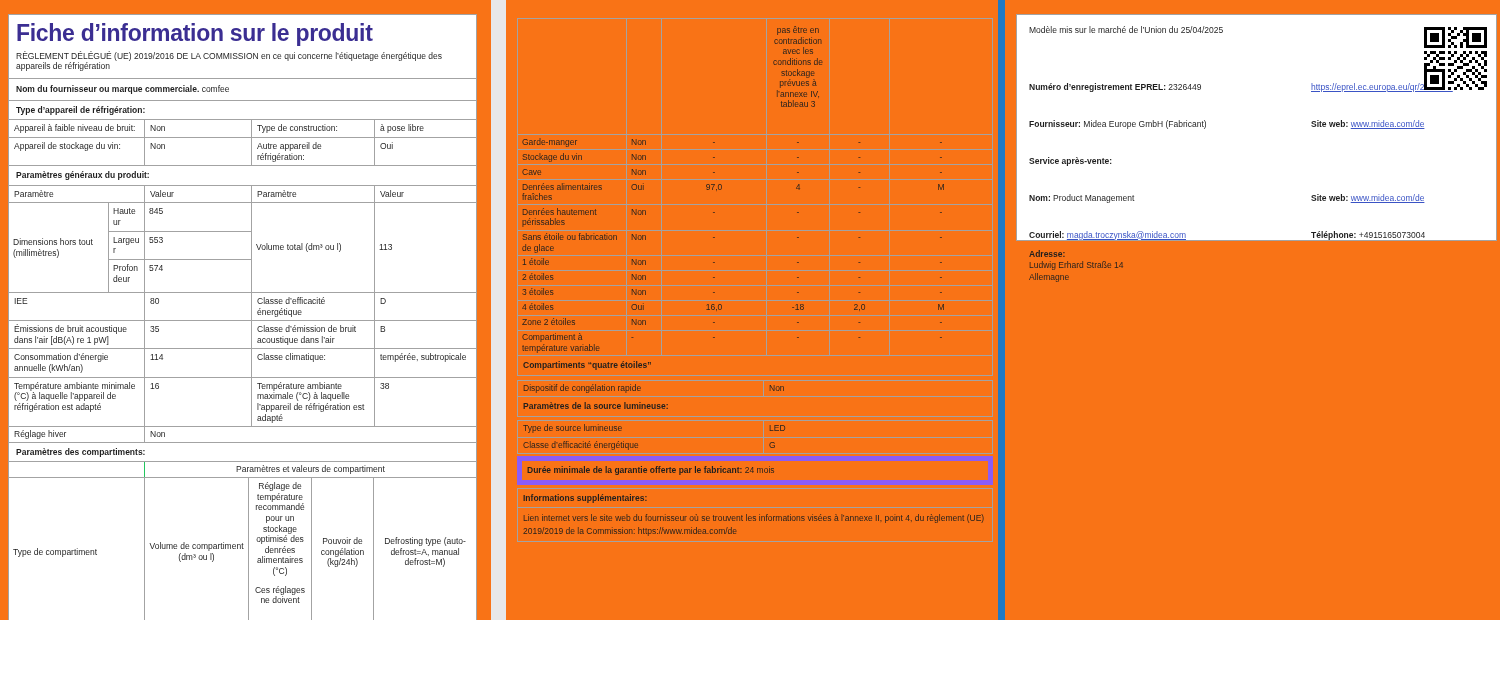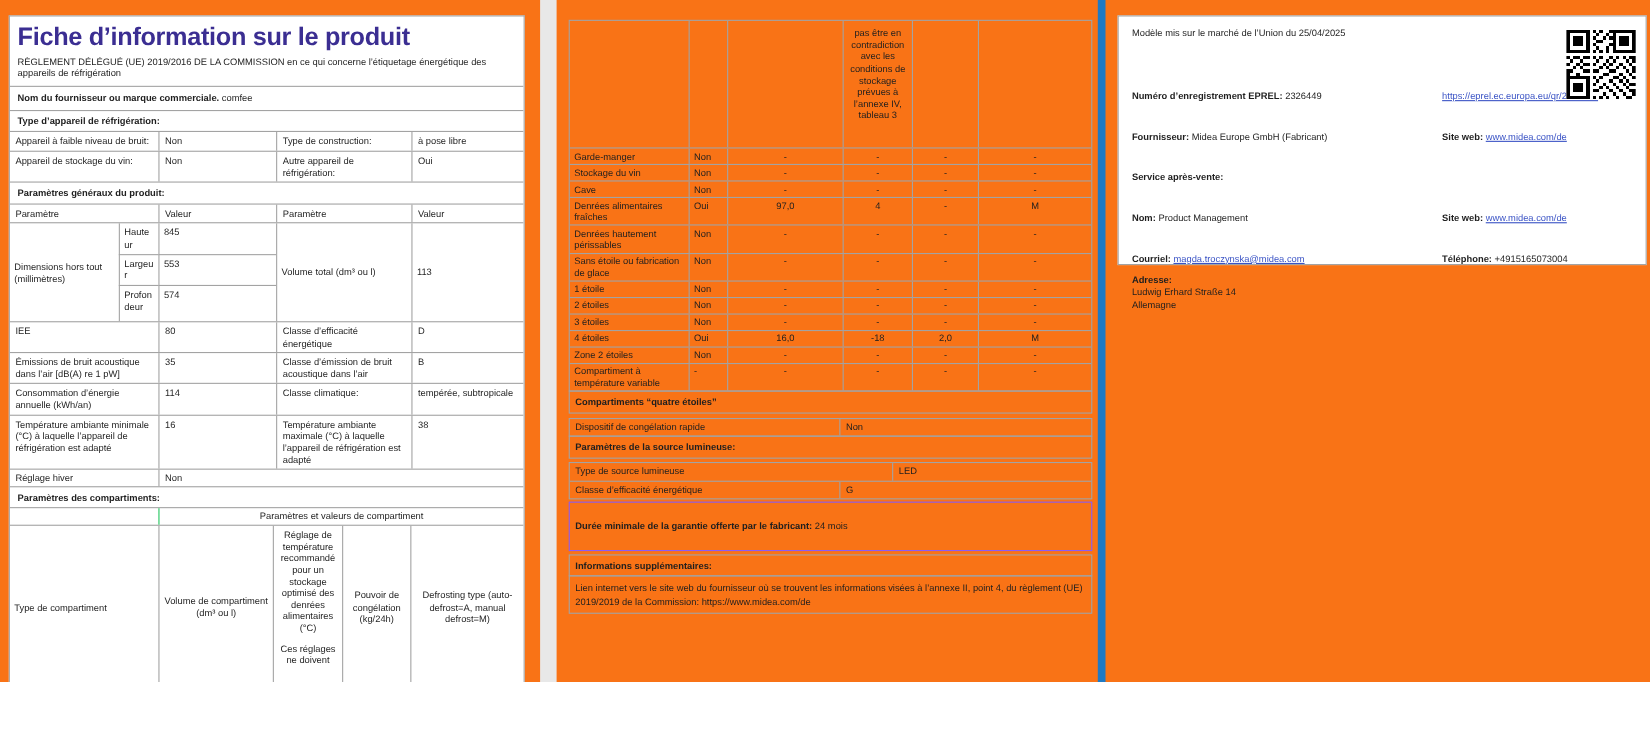--- a/index.html
+++ b/index.html
@@ -53,22 +53,22 @@
   .hcont{height:115px;box-sizing:border-box;}
   .hcont .c{padding-top:6px;}
   .sec2{border:1px solid #a3a3a3;margin-top:-1px;padding:4px 5px;font-weight:700;}
   .g2b{display:grid;grid-template-columns:245px 1fr;border:1px solid #a3a3a3;}
   .g2b > div{padding:2.5px 5px;}
   .g2b > div:last-child{border-left:1px solid #a3a3a3;}
   .mt4{margin-top:4px;}
   .mt3{margin-top:3px;}
   .tlight{border:1px solid #a3a3a3;margin-top:3px;}
   .tlight .g2b{border:none;border-top:1px solid #a3a3a3;}
-  .tlight .g2b:first-child{border-top:none;gap:48px;}
-  .wrow{border:1px solid #8b5cf6;margin-top:2px;padding:16px 5px;}
+  .tlight .g2b:first-child{border-top:none;}
+  .wrow{border:5px solid #8b5cf6;margin-top:2px;padding:4px 5px;}
   .itext{border:1px solid #a3a3a3;margin-top:-1px;padding:4px 5px;line-height:1.45;}
 
   
   .page3{position:absolute;left:1016px;top:14px;width:481px;height:227px;box-sizing:border-box;
          border:1px solid #a3a3a3;padding:10px 12px;background:#fff;}
   .qr{position:absolute;top:12px;right:9px;width:63px;height:63px;}
   .p3grid{display:grid;grid-template-columns:282px 1fr;margin-top:46px;row-gap:26px;}
   .p3grid > div{line-height:11px;}
   .addr{margin-top:8px;line-height:11.5px;}
   a.lnk{color:#3a53c5;text-decoration:underline;cursor:pointer;}

